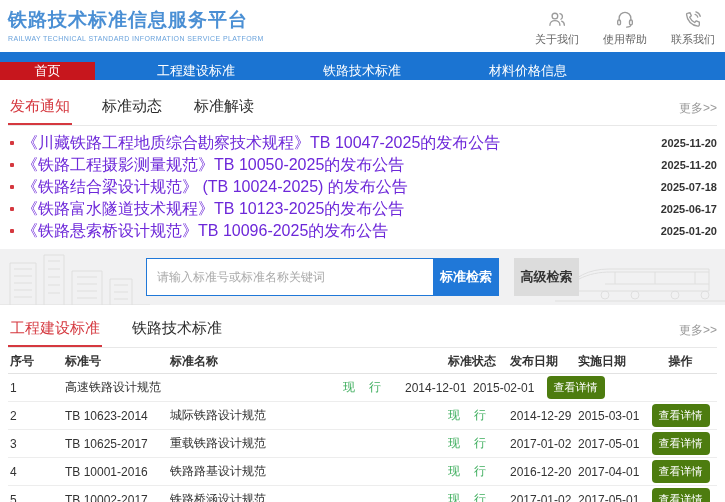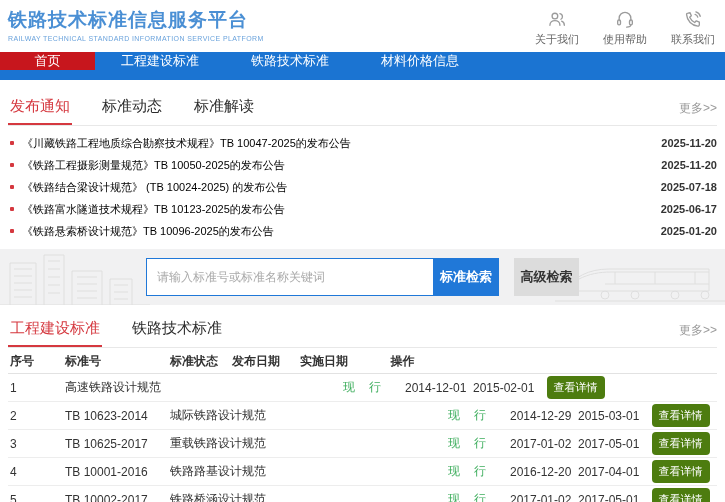--- a/index.html
+++ b/index.html
@@ -9,36 +9,36 @@
   
   .header { height:52px; display:flex; justify-content:space-between; align-items:flex-start; padding:7px 10px 0 8px; background:#fff; }
   .brand .title { font-size:19px; font-weight:bold; color:#4a8fd4; letter-spacing:1px; }
   .brand .subtitle { font-size:7px; color:#6ba3dc; letter-spacing:.4px; margin-top:2px; }
   .header-links { display:flex; gap:24px; margin-top:2px; }
   .hlink { display:flex; flex-direction:column; align-items:center; gap:3px; cursor:pointer; }
   .hlink svg { width:20px; height:20px; stroke:#9b9b9b; fill:none; stroke-width:1.6; stroke-linecap:round; stroke-linejoin:round; }
   .hlink .lbl { font-size:11px; color:#666; }
 
   
-  .nav { height:28px; background:#1b74d2; display:flex; align-items:flex-start; }
+  .nav { height:28px; background:#1b74d2; display:flex; align-items:flex-end;gap:36px; }
   .nav-item { width:130px; color:#fff; font-size:13px; display:flex; align-items:center; justify-content:center; cursor:pointer; }
   .nav-item.active { width:95px; background:#c7161d; }
 
   
   .section { padding:0 8px; }
   .tabs-row { display:flex; align-items:flex-end; border-bottom:1px solid #e8e8e8; margin-top:9px; }
   .tab { font-size:15px; color:#2b2b2b; padding:8px 2px 7px 2px; margin-right:28px; cursor:pointer; border-bottom:2px solid transparent; }
   .tab.active { color:#d5383f; border-bottom-color:#d5383f; }
   .more { margin-left:auto; font-size:12px; color:#9a9a9a; padding-bottom:8px; cursor:pointer; }
 
   
   .news-list { padding:6px 0 4px 0; }
   .news-item { display:flex; align-items:center; height:22px; cursor:pointer; }
   .bullet { width:4px; height:4px; background:#d5383f; border-radius:1px; margin:0 8px 0 2px; flex:none; }
-  .news-title { font-size:11px; color:#000000; flex:1; white-space:nowrap; overflow:hidden; text-overflow:ellipsis; }
+  .news-title { font-size:16px; color:#6d28d9; flex:1; white-space:nowrap; overflow:hidden; text-overflow:ellipsis; }
   .news-date { font-size:11px; color:#333; font-weight:bold; margin-left:12px; }
 
   
   .banner { position:relative; height:56px; background:#f1f1f2; margin-top:3px; overflow:hidden; }
   .banner svg.sketch { position:absolute; top:0; stroke:#dadada; fill:none; stroke-width:1; opacity:.8; }
   .sketch.left { left:0; } .sketch.right { right:0; }
   .search-wrap { position:relative; z-index:1; height:100%; display:flex; align-items:center; justify-content:center; }
   .search-box { display:flex; height:38px; }
   .search-input { width:287px; height:38px; border:1px solid #2078d8; border-right:none; padding:0 10px; font-size:12px; color:#333; outline:none; background:#fff; font-family:inherit; }
   .search-input::placeholder { color:#aaa; }
@@ -173,20 +173,21 @@
   <div class="tabs-row" style="margin-top:6px;">
     <div class="tab active">工程建设标准</div>
     <div class="tab">铁路技术标准</div>
     <div class="more">更多&gt;&gt;</div>
   </div>
 
   <div class="table">
     <div class="t-row t-head">
       <div class="c-no">序号</div>
       <div class="c-code">标准号</div>
+      <div class="c-name">标准名称</div>
       <div class="c-status">标准状态</div>
       <div class="c-pub">发布日期</div>
       <div class="c-imp">实施日期</div>
       <div class="c-act">操作</div>
     </div>
 
     <div class="t-row">
       <div class="c-no">1</div>
       <div class="c-name">高速铁路设计规范</div>
       <div class="c-status status">现行</div>

